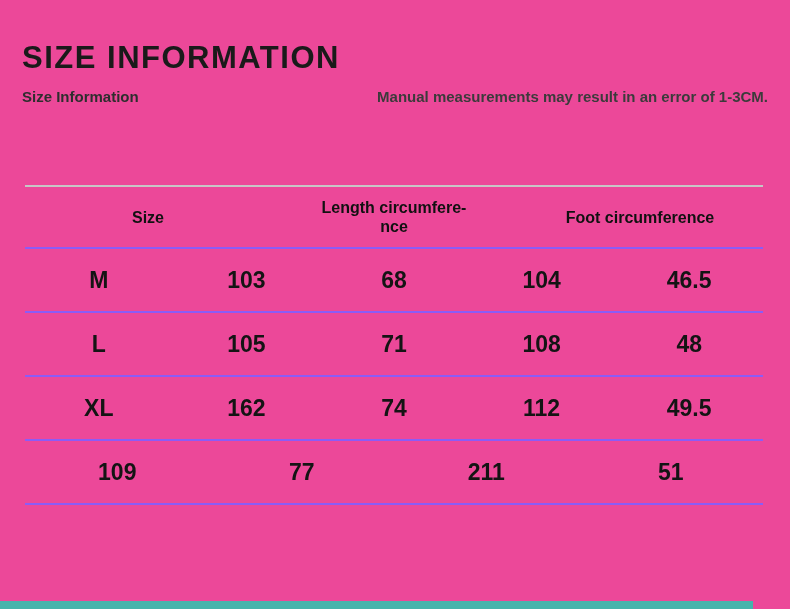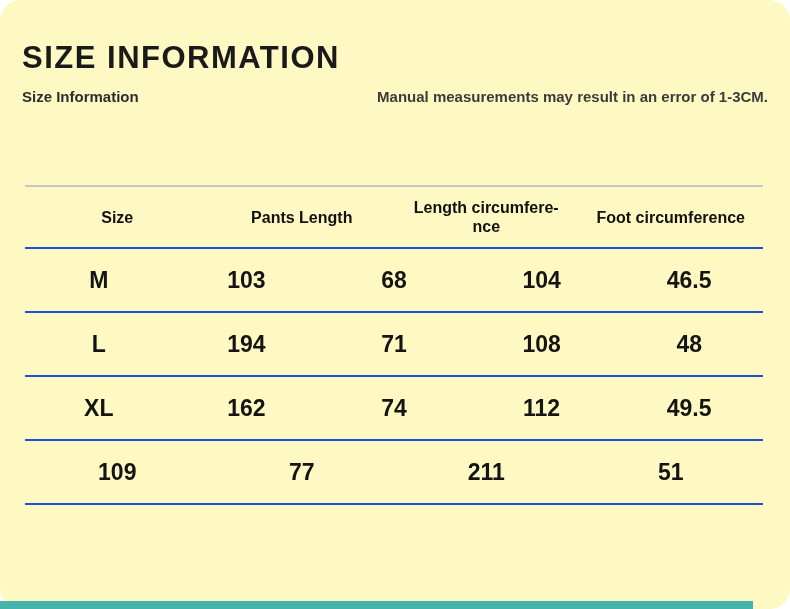--- a/index.html
+++ b/index.html
@@ -7,22 +7,21 @@
   body {
     font-family: "Liberation Sans", "DejaVu Sans", sans-serif;
     width: 790px; height: 609px;
     position: relative;
     overflow: hidden;
     color: #151515;
   }
   .page {
     position: relative;
     width: 790px; height: 609px;
-    background: #fef9c3;
-    border-radius: 21px;
+    background: #ec4899;
   }
   .page-title {
     position: absolute;
     left: 22px; top: 40px;
     font-size: 31px;
     font-weight: 800;
     letter-spacing: 1.5px;
     color: #1a1a1a;
     white-space: nowrap;
   }
@@ -46,21 +45,21 @@
     white-space: nowrap;
   }
   .size-table {
     position: absolute;
     left: 25px; top: 185px;
     width: 738px;
   }
   .trow {
     display: flex;
     align-items: stretch;
-    border-bottom: 2px solid #1d4ed8;
+    border-bottom: 2px solid #8b5cf6;
   }
   .trow.head {
     border-top: 2px solid #c6c6c6;
     height: 64px;
   }
   .trow.data {
     height: 64px;
   }
   .cell {
     flex: 1 1 0;
@@ -97,37 +96,36 @@
   <h1 class="page-title">SIZE INFORMATION</h1>
 
   <div class="sub-row">
     <span class="section-subtitle">Size Information</span>
     <span class="measurement-note">Manual measurements may result in an error of 1-3CM.</span>
   </div>
 
   <div class="size-table">
     <div class="trow head">
       <div class="cell th">Size</div>
-      <div class="cell th">Pants Length</div>
       <div class="cell th">Length circumfere-
 nce</div>
       <div class="cell th">Foot circumference</div>
     </div>
 
     <div class="trow data">
       <div class="cell td">M</div>
       <div class="cell td">103</div>
       <div class="cell td">68</div>
       <div class="cell td">104</div>
       <div class="cell td">46.5</div>
     </div>
 
     <div class="trow data">
       <div class="cell td">L</div>
-      <div class="cell td">194</div>
+      <div class="cell td">105</div>
       <div class="cell td">71</div>
       <div class="cell td">108</div>
       <div class="cell td">48</div>
     </div>
 
     <div class="trow data">
       <div class="cell td">XL</div>
       <div class="cell td">162</div>
       <div class="cell td">74</div>
       <div class="cell td">112</div>

